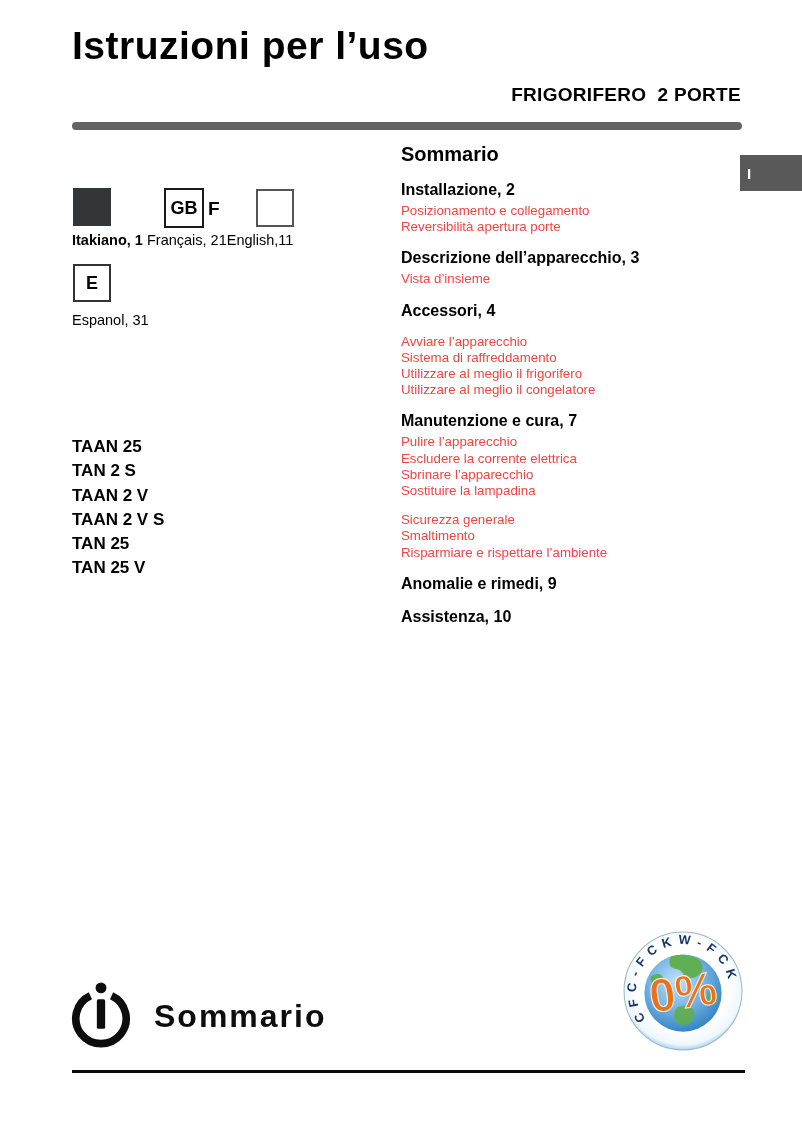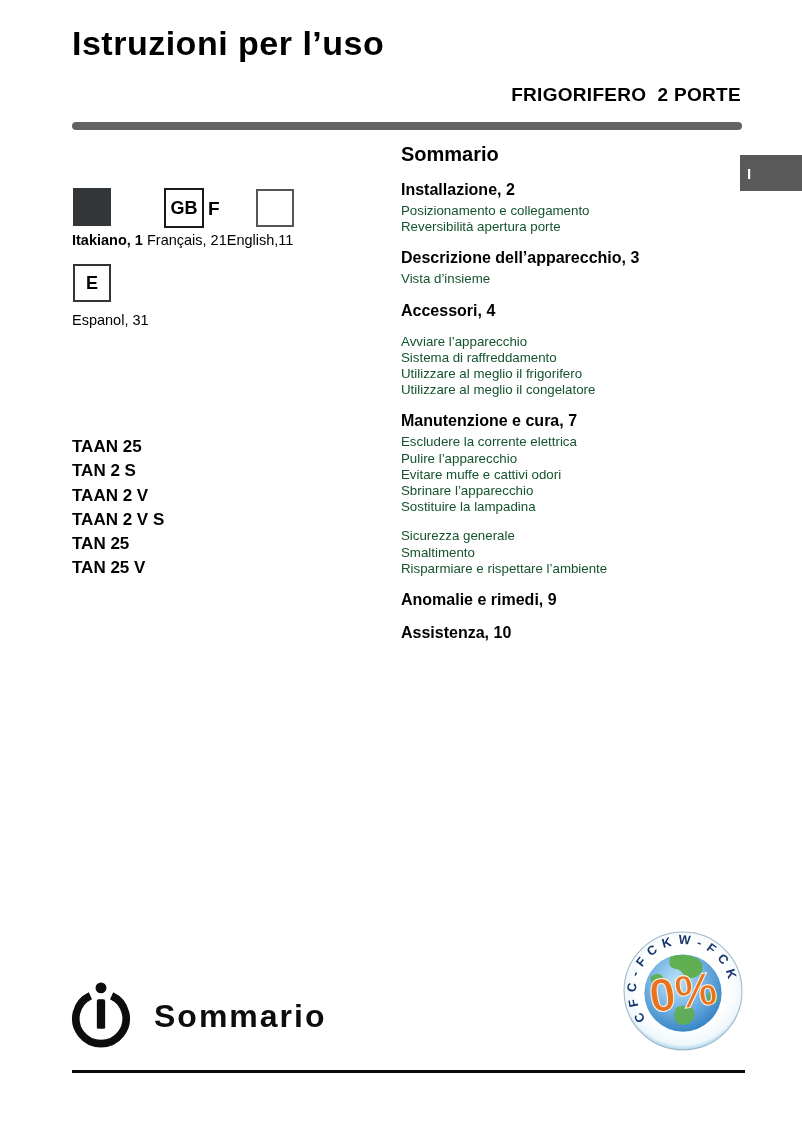--- a/index.html
+++ b/index.html
@@ -4,21 +4,21 @@
 <style>
   * { margin:0; padding:0; box-sizing:border-box; }
   html,body { background:#e8e8e8; }
   .page {
     position:relative; width:802px; height:1134px; background:#ffffff;
     font-family:"Liberation Sans", sans-serif; color:#000; overflow:hidden;
     margin:0 auto;
   }
   .doc-title {
     position:absolute; left:72px; top:24px;
-    font-size:34px; font-weight:bold; letter-spacing:0.5px;
+    font-size:39px; font-weight:bold; letter-spacing:0.5px;
   }
   .doc-subtitle {
     position:absolute; right:61px; top:84px;
     font-size:19px; font-weight:bold; letter-spacing:0.3px; white-space:pre;
   }
   .top-rule {
     position:absolute; left:72px; top:122px; width:670px; height:8px;
     background:#636363; border-radius:4px;
   }
   .side-tab {
@@ -44,21 +44,21 @@
   .lang-line1 { position:absolute; left:72px; top:232px; font-size:14.5px; }
   .lang-line1 b { font-weight:bold; }
   .lang-line2 { position:absolute; left:72px; top:312px; font-size:14.5px; }
   .models { position:absolute; left:72px; top:435px; }
   .model-line { font-size:17px; font-weight:bold; line-height:24.3px; }
   
   .toc { position:absolute; left:401px; top:143px; width:345px; }
   .toc-title { font-size:20px; font-weight:bold; margin-bottom:14px; }
   .toc-section { margin-top:13px; }
   .toc-heading { font-size:16px; font-weight:bold; line-height:20px; margin-bottom:3px; }
-  .toc-item { font-size:13.3px; line-height:16.2px; color:#14532d; }
+  .toc-item { font-size:13.3px; line-height:16.2px; color:#ef4444; }
   
   .brand { position:absolute; left:66px; top:978px; display:flex; align-items:center; }
   .brand-text {
     font-size:32px; font-weight:bold; letter-spacing:2px; margin-left:18px;
     margin-top:6px; color:#0d0d0d;
   }
   .badge { position:absolute; left:622px; top:930px; }
   .bottom-rule {
     position:absolute; left:72px; top:1070px; width:673px; height:3px; background:#0a0a0a;
   }
@@ -115,23 +115,22 @@
           <div class="toc-heading">Accessori, 4</div>
         </div>
         <div class="toc-section">
           <div class="toc-item">Avviare l’apparecchio</div>
           <div class="toc-item">Sistema di raffreddamento</div>
           <div class="toc-item">Utilizzare al meglio il frigorifero</div>
           <div class="toc-item">Utilizzare al meglio il congelatore</div>
         </div>
         <div class="toc-section">
           <div class="toc-heading">Manutenzione e cura, 7</div>
+          <div class="toc-item">Pulire l’apparecchio</div>
           <div class="toc-item">Escludere la corrente elettrica</div>
-          <div class="toc-item">Pulire l’apparecchio</div>
-          <div class="toc-item">Evitare muffe e cattivi odori</div>
           <div class="toc-item">Sbrinare l’apparecchio</div>
           <div class="toc-item">Sostituire la lampadina</div>
         </div>
         <div class="toc-section">
           <div class="toc-item">Sicurezza generale</div>
           <div class="toc-item">Smaltimento</div>
           <div class="toc-item">Risparmiare e rispettare l’ambiente</div>
         </div>
         <div class="toc-section">
           <div class="toc-heading">Anomalie e rimedi, 9</div>

